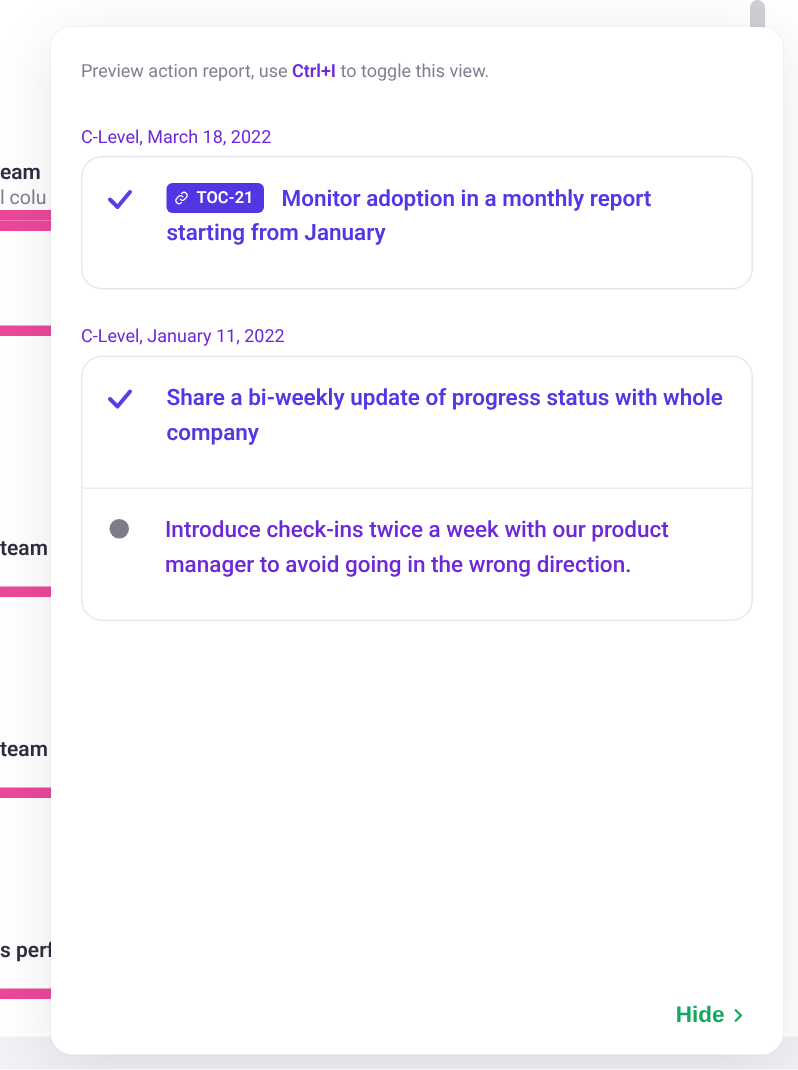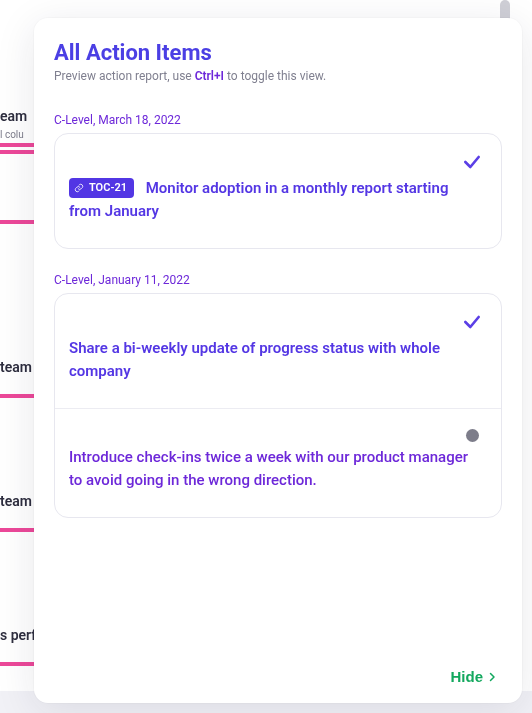--- a/index.html
+++ b/index.html
@@ -17,21 +17,21 @@
   
   .bg {
     position: absolute;
     inset: 0;
     background: #ffffff;
   }
   .bg-row {
     position: absolute;
     left: 0;
     width: 40px;
-    border-bottom: 4px solid #ec4899;
+    border-bottom: 7px solid #ec4899;
     color: #2e2e3f;
     font-size: 14px;
     font-weight: 600;
     display: flex;
     align-items: center;
     padding-left: 0;
     height: 58px;
     white-space: nowrap;
     overflow: hidden;
   }
@@ -85,24 +85,23 @@
   }
 
   .card {
     border: 1px solid #e7e7ef;
     border-radius: 14px;
     background: #ffffff;
     overflow: hidden;
   }
   .item {
     display: flex;
-    align-items: flex-end;
-    gap: 4px;
+    align-items: flex-start;
+    gap: 20px;
     padding: 16px 18px 26px 14px;
-    flex-direction: column;
   }
   .item + .item {
     border-top: 1px solid #ececf2;
   }
   .check {
     width: 22px;
     height: 22px;
     flex: 0 0 22px;
     display: inline-flex;
     align-items: center;
@@ -165,31 +164,30 @@
   }
   .hide-btn svg { width: 12px; height: 12px; }
   .hide-btn path { stroke: #13a85e; }
 </style>
 </head>
 <body>
 
 <div class="bg">
   <div class="bg-scroll-track"></div>
   <div class="bg-row" style="top:89px">eam</div>
-  <div class="bg-row" style="top:118px;height:36px;font-weight:400;font-size:10px;color:#7e7e8c">l colu</div>
+  <div class="bg-row" style="top:118px;height:36px;font-weight:400;font-size:13px;color:#7e7e8c">l colu</div>
   <div class="bg-row" style="top:166px"></div>
   <div class="bg-row" style="top:340px">team</div>
   <div class="bg-row" style="top:474px"> team</div>
   <div class="bg-row" style="top:608px">s perf</div>
   <div class="bg-bottom"></div>
 </div>
 
 <div class="panel">
 
-  <h1 class="panel-title">All Action Items</h1>
   <p class="panel-sub">
     <span>Preview action report, use </span><b>Ctrl+I</b><span> to toggle this view.</span>
   </p>
 
   <div class="group-label">C-Level, March 18, 2022</div>
   <div class="card">
     <div class="item">
       <span class="check done">
         <svg viewBox="0 0 24 24" fill="none">
             <path d="M4 12 L10 18 L20 6" stroke-width="3.2" stroke-linecap="round" stroke-linejoin="round"></path>

